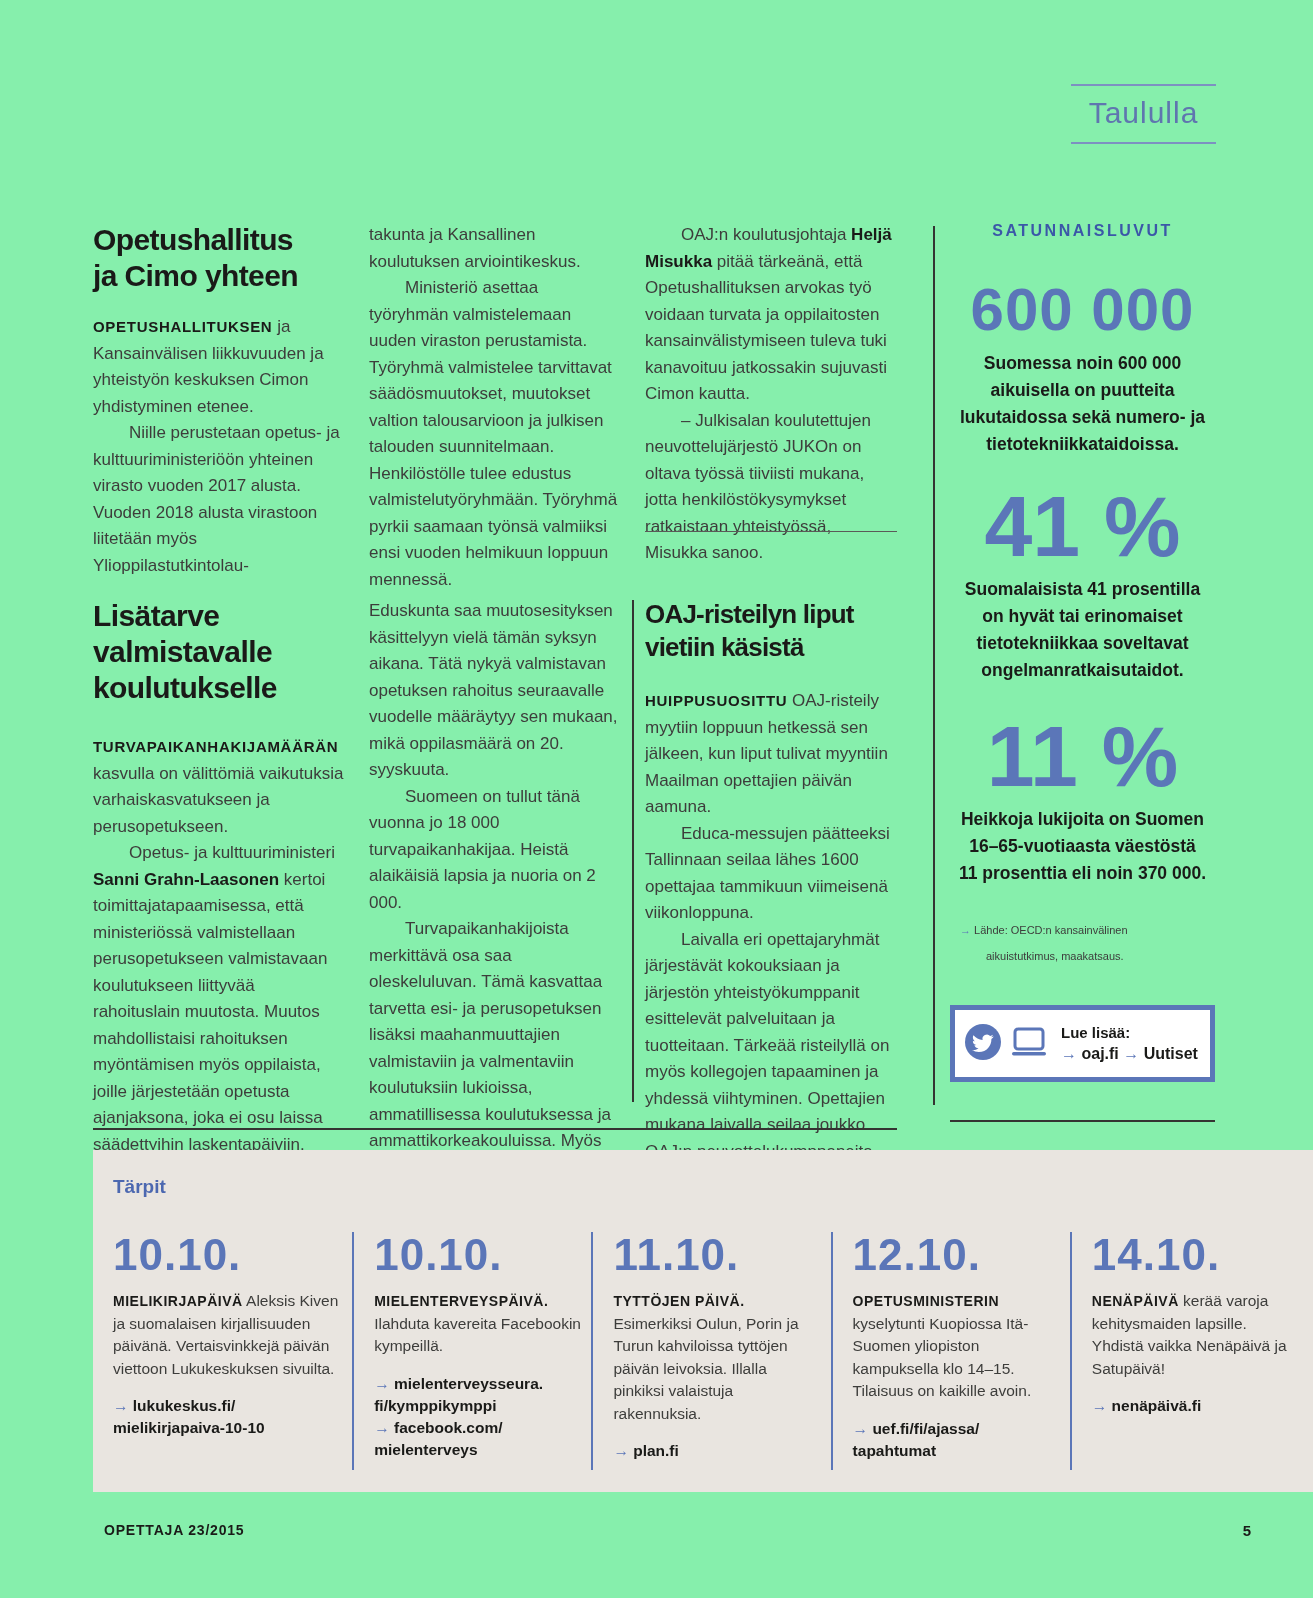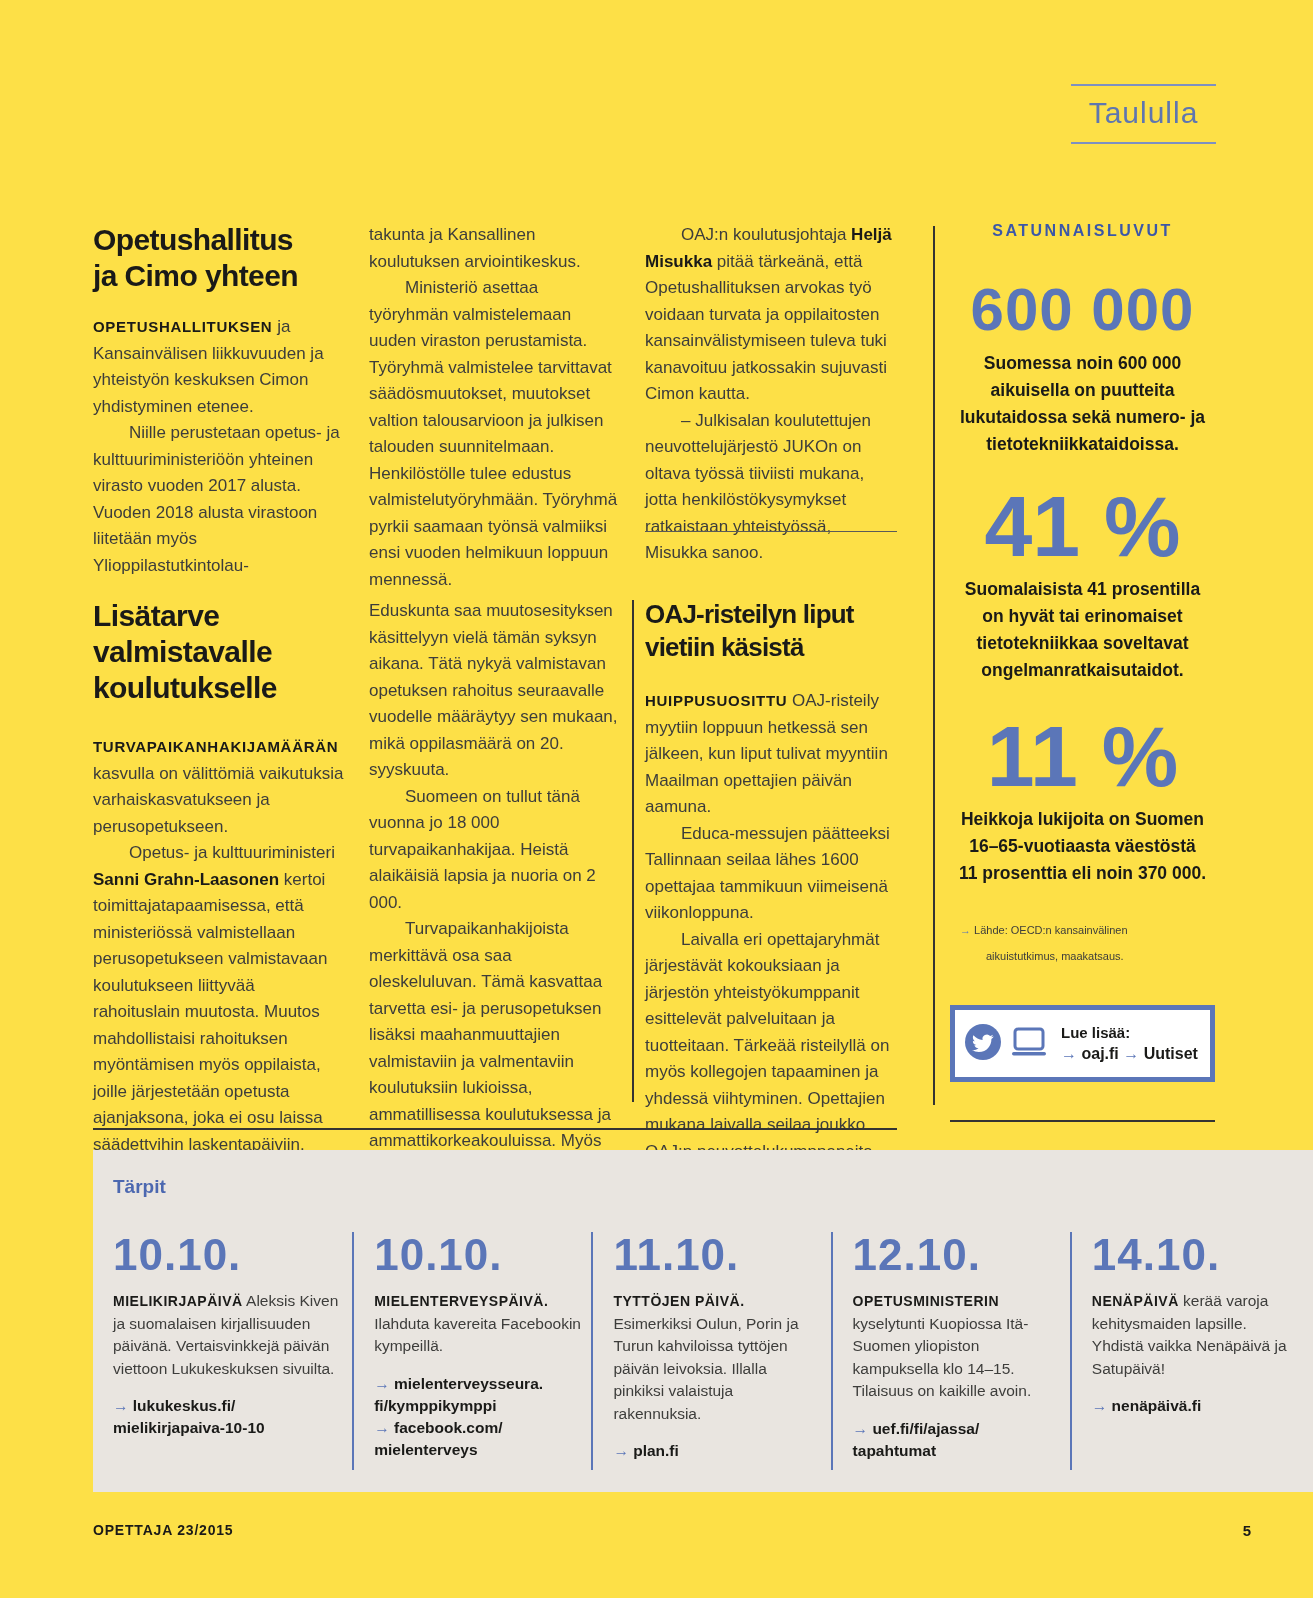--- a/index.html
+++ b/index.html
@@ -1,16 +1,16 @@
 <!DOCTYPE html>
 <html><head>
 <meta charset="utf-8">
 <style>
   html,body{margin:0;padding:0;background:#fff;}
-  .page{position:relative;width:1313px;height:1598px;background:#fde047;overflow:hidden;
+  .page{position:relative;width:1313px;height:1598px;background:#86efac;overflow:hidden;
         font-family:"Liberation Sans","DejaVu Sans",sans-serif;color:#3d3d3b;}
 
   
   .taululla-wrap{position:absolute;left:1071px;top:84px;width:145px;
       border-top:2px solid #7d90c1;border-bottom:2px solid #7d90c1;
       padding:10px 0 12px;text-align:center;}
   .taululla-text{font-size:30px;font-weight:400;color:#5f76af;letter-spacing:1px;}
 
   
   .row{position:absolute;left:93px;width:804px;display:grid;
@@ -64,21 +64,21 @@
   .titem{padding:0 10px 0 20px;border-left:2px solid #5b76b8;min-height:238px;box-sizing:border-box;}
   .titem:first-child{border-left:none;padding-left:0;}
   .tdate{font-size:44px;font-weight:700;color:#5b76b8;letter-spacing:1px;line-height:46px;}
   .ttext{font-size:15.5px;line-height:22.5px;margin:12px 0 0;}
   .tlead{font-weight:700;font-size:14px;letter-spacing:0.5px;color:#1a1a18;}
   .tlinks{margin-top:15px;}
   .link-row{font-weight:700;font-size:15.5px;line-height:22px;color:#1a1a18;cursor:pointer;}
   .link-row .ltxt{white-space:pre-line;}
 
   
-  .footer-mag{position:absolute;left:93px;top:1522px;font-size:14px;font-weight:700;
+  .footer-mag{position:absolute;left:104px;top:1522px;font-size:14px;font-weight:700;
               letter-spacing:0.8px;color:#1a1a18;}
   .footer-page{position:absolute;right:62px;top:1522px;font-size:15px;font-weight:700;color:#1a1a18;}
 </style>
 </head>
 <body>
 
 <div class="page">
 
   <header class="taululla-wrap">
     <div class="taululla-text">Taululla</div>

